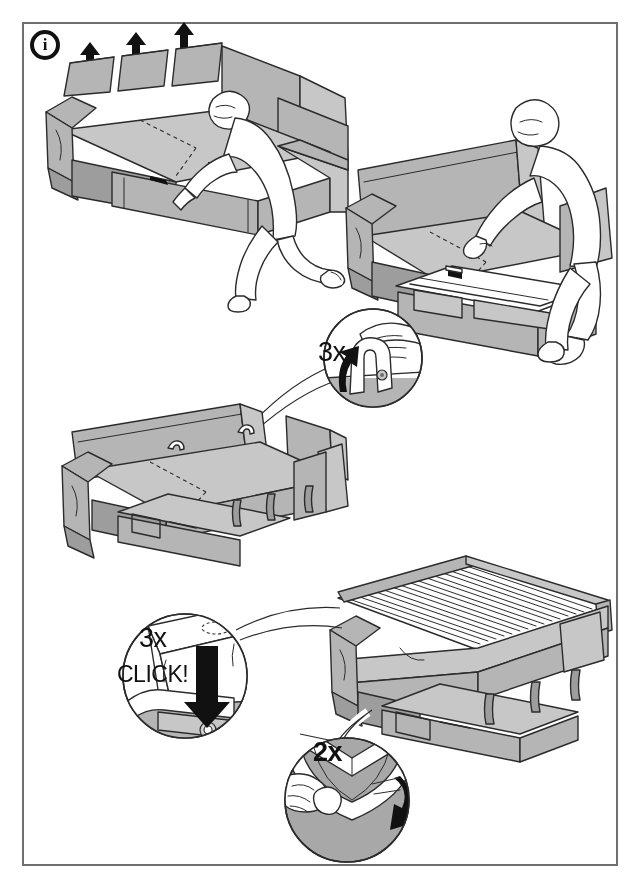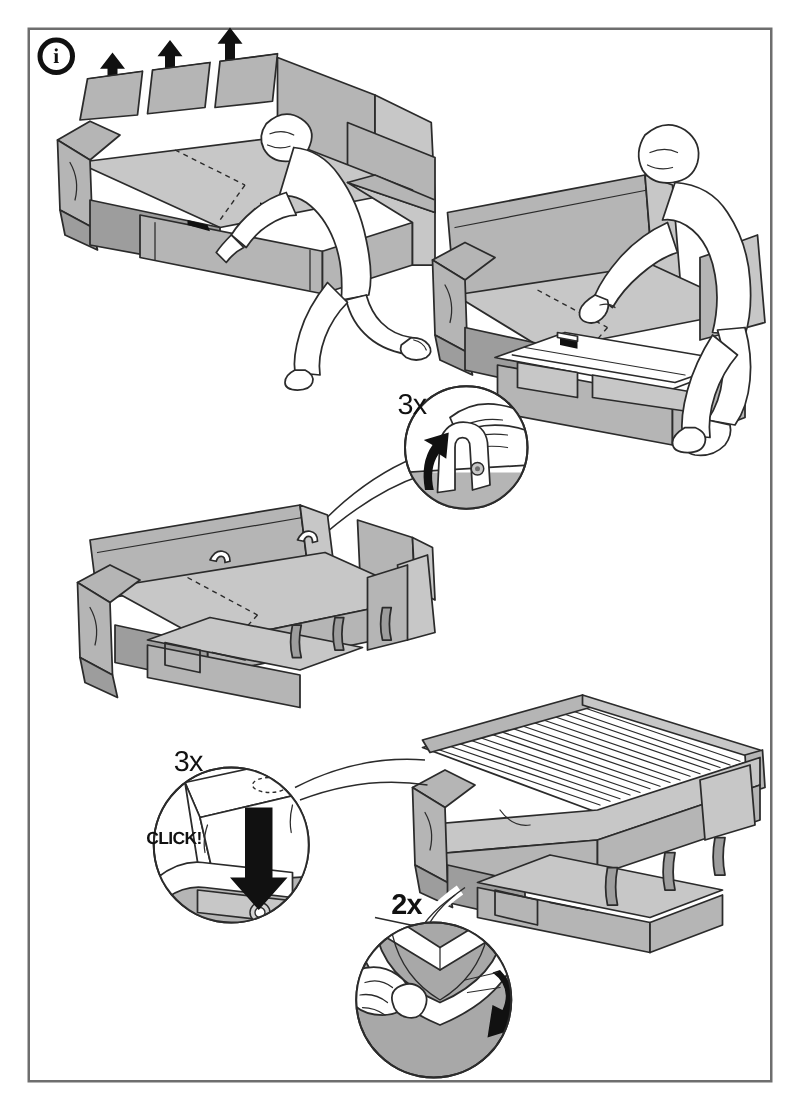--- a/index.html
+++ b/index.html
@@ -2,22 +2,22 @@
 <html><head>
 <meta charset="utf-8">
 <style>
   html,body{margin:0;padding:0;background:#ffffff;}
   body{width:640px;height:886px;font-family:"Liberation Sans",sans-serif;overflow:hidden;}
   #page{position:relative;width:640px;height:886px;background:#fff;}
   #frame{position:absolute;left:22px;top:22px;width:596px;height:844px;
          border:2px solid #6e6e6e;background:#fff;box-sizing:border-box;}
   .svg-layer{position:absolute;left:0;top:0;width:640px;height:886px;}
   .lbl{position:absolute;color:#111;line-height:1;white-space:nowrap;}
-  .lbl-count{font-size:23px;font-weight:400;letter-spacing:-0.5px;}
-  .lbl-click{font-size:14px;font-weight:700;letter-spacing:-0.5px;}
+  .lbl-count{font-size:27px;font-weight:400;letter-spacing:-0.5px;margin-top:27px;}
+  .lbl-click{font-size:23px;font-weight:400;letter-spacing:-0.5px;}
   .info-badge{position:absolute;left:30px;top:30px;width:30px;height:30px;
         border:4px solid #111;border-radius:50%;background:#fff;box-sizing:border-box;}
   .info-badge span{position:absolute;left:0;top:0;width:100%;height:100%;
         display:flex;align-items:center;justify-content:center;
         font-size:17px;font-weight:700;color:#111;font-family:"Liberation Serif",serif;}
 </style>
 </head>
 <body>
 
 <div id="page">

